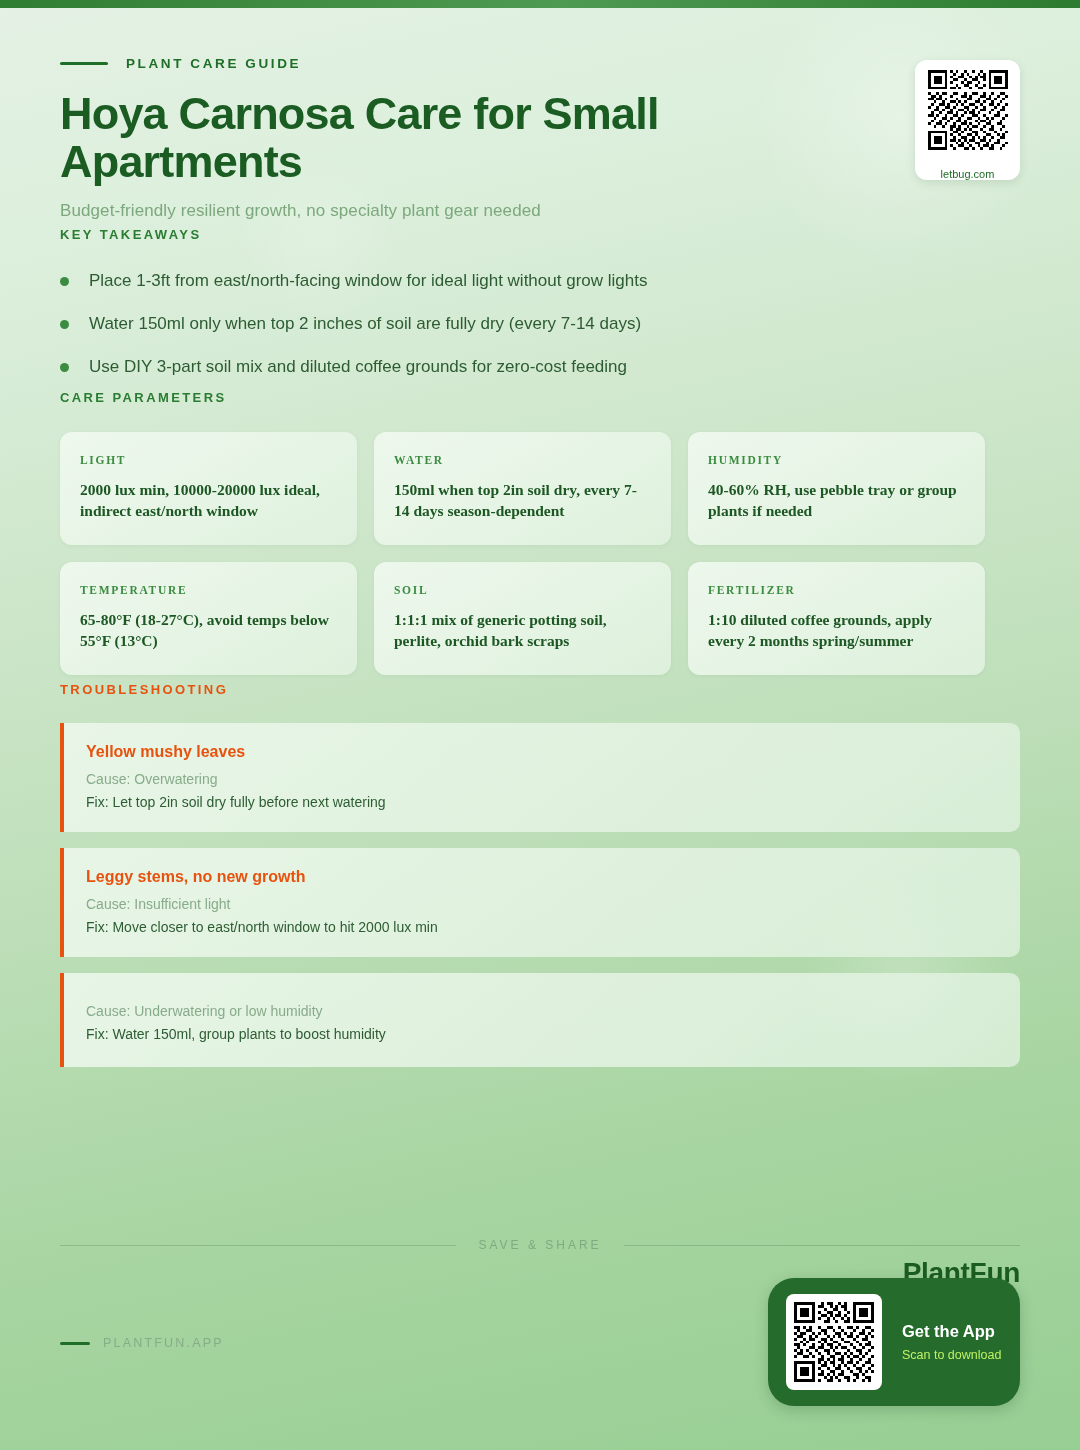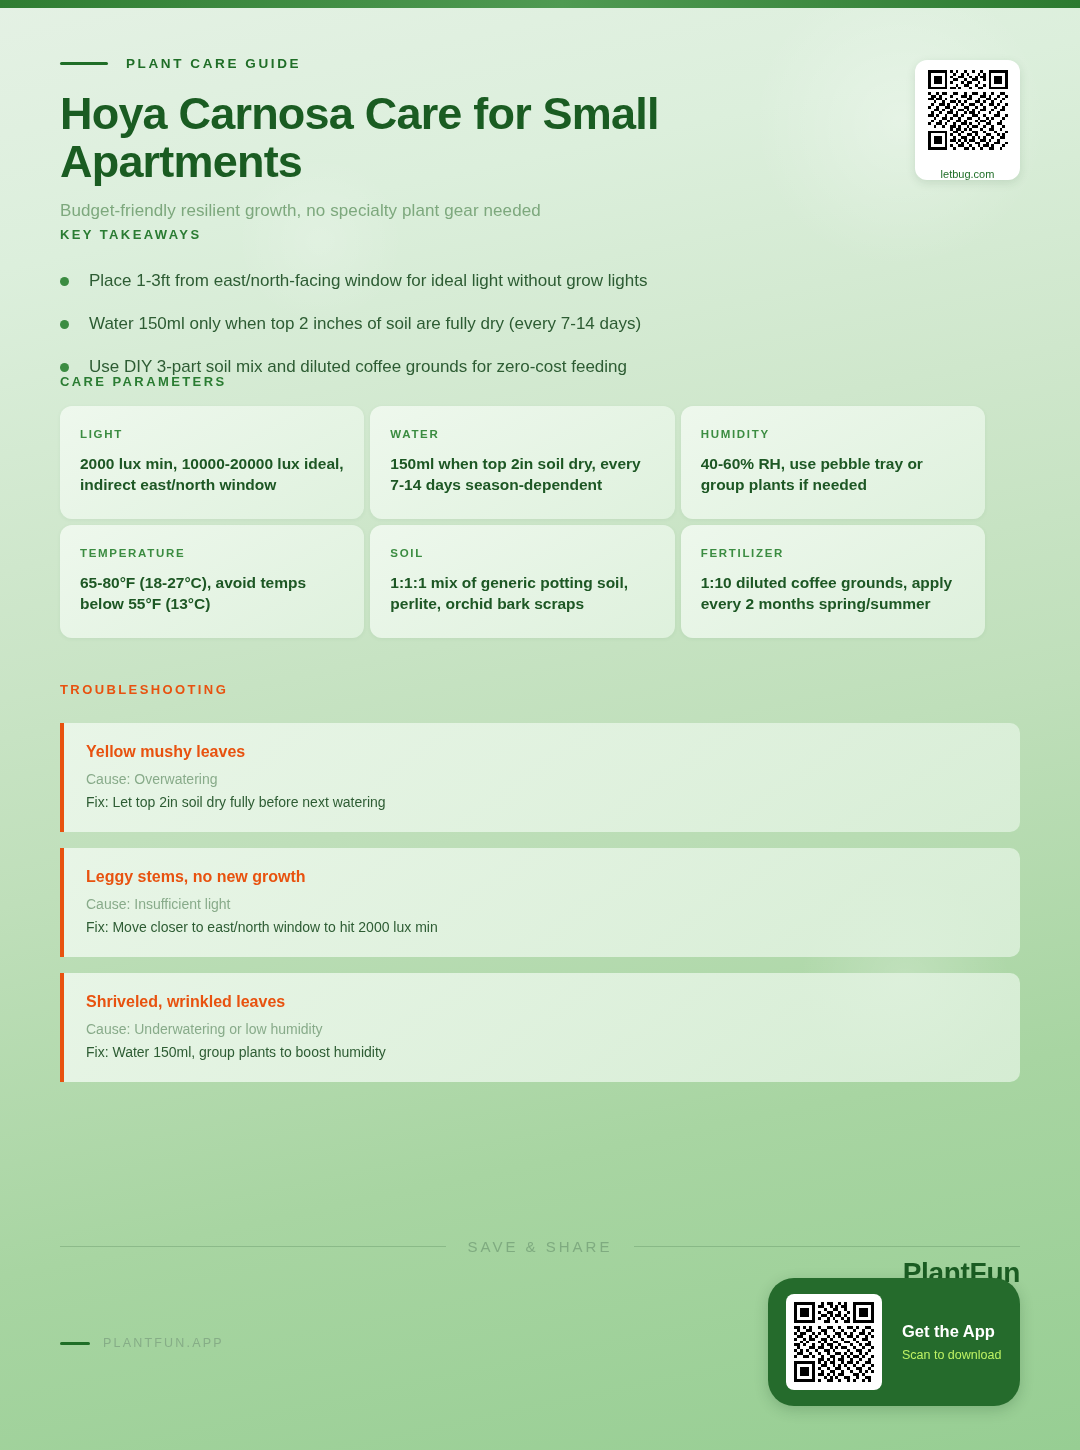--- a/index.html
+++ b/index.html
@@ -116,26 +116,27 @@
     margin-top: 7px;
     flex: 0 0 auto;
   }
   .takeaway-text {
     font-size: 17px;
     line-height: 1.3;
     color: #2d5c33;
   }
 
   
-  .care { position: absolute; top: 374px; left: 60px; width: 925px; }
+  .care { position: absolute; top: 390px; left: 60px; width: 925px; }
   .care-grid {
-    margin-top: 17px;
+    margin-top: 27px;
     display: grid;
     grid-template-columns: repeat(3, 1fr);
-    gap: 6px;
+    gap: 17px;
+    font-family: Liberation Serif, serif;
   }
   .care-card {
     background: linear-gradient(150deg, rgba(240,249,239,0.93) 0%, rgba(226,243,225,0.86) 100%);
     border-radius: 12px;
     padding: 22px 20px 24px 20px;
     min-height: 100px;
     box-shadow: 0 1px 4px rgba(40,90,45,0.06);
   }
   .care-card-label {
     font-size: 11.5px;
@@ -187,21 +188,21 @@
     display: flex;
     align-items: center;
     gap: 22px;
   }
   .divider-line {
     flex: 1;
     height: 1px;
     background: rgba(70,120,75,0.28);
   }
   .divider-text {
-    font-size: 15px;
+    font-size: 12px;
     letter-spacing: 3px;
     color: #7fab80;
     text-align: right;
   }
 
   .footer { position: absolute; top: 1257px; left: 60px; width: 960px; text-align: right; }
   .footer-brand {
     font-size: 28px;
     font-weight: bold;
     color: #1a5c22;
@@ -557,21 +558,20 @@
         <div class="trouble-title">Yellow mushy leaves</div>
         <div class="trouble-cause">Cause: Overwatering</div>
         <div class="trouble-fix">Fix: Let top 2in soil dry fully before next watering</div>
       </div>
       <div class="trouble-card">
         <div class="trouble-title">Leggy stems, no new growth</div>
         <div class="trouble-cause">Cause: Insufficient light</div>
         <div class="trouble-fix">Fix: Move closer to east/north window to hit 2000 lux min</div>
       </div>
       <div class="trouble-card">
-        <div class="trouble-title">Shriveled, wrinkled leaves</div>
         <div class="trouble-cause">Cause: Underwatering or low humidity</div>
         <div class="trouble-fix">Fix: Water 150ml, group plants to boost humidity</div>
       </div>
     </div>
   </div>
 
   <div class="divider-row">
     <span class="divider-line"></span>
     <span class="divider-text">SAVE &amp; SHARE</span>
     <span class="divider-line"></span>

